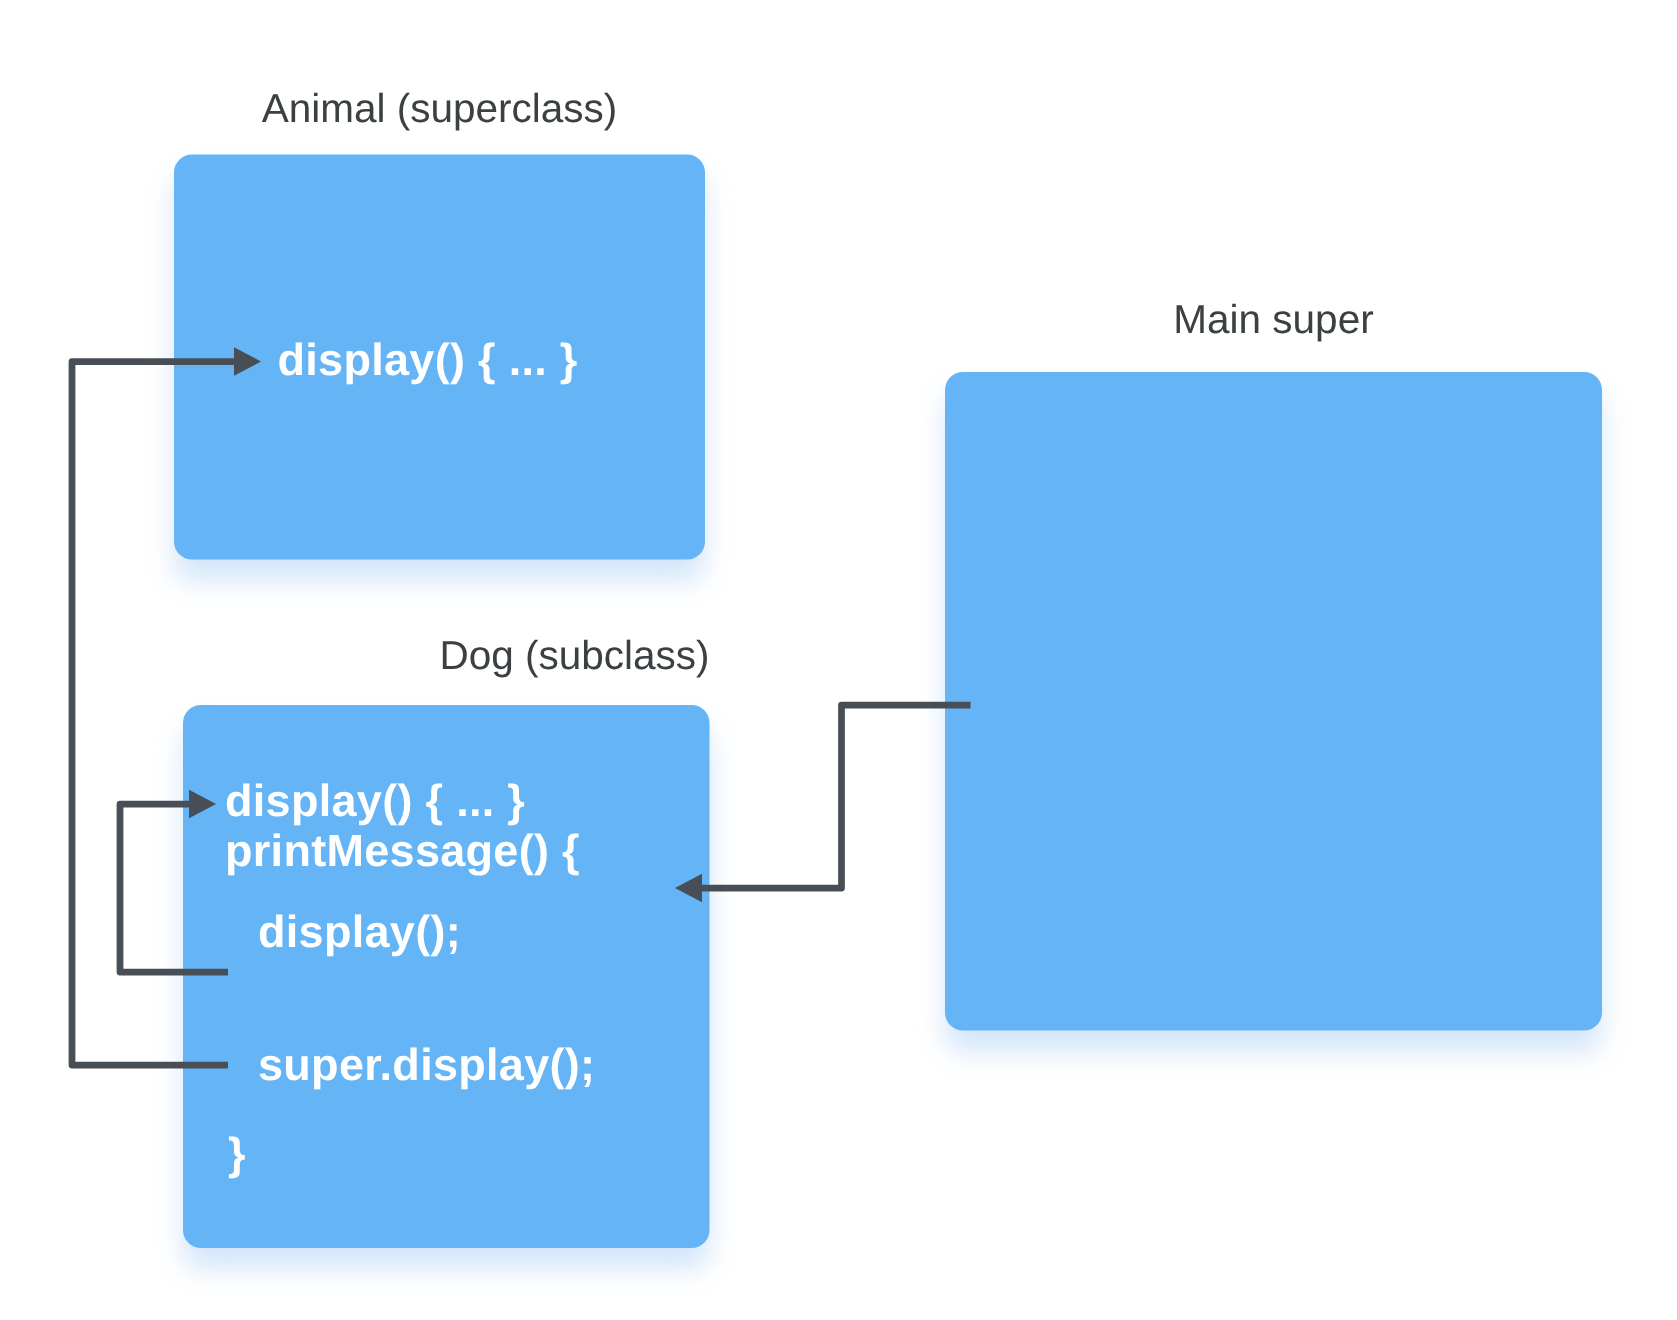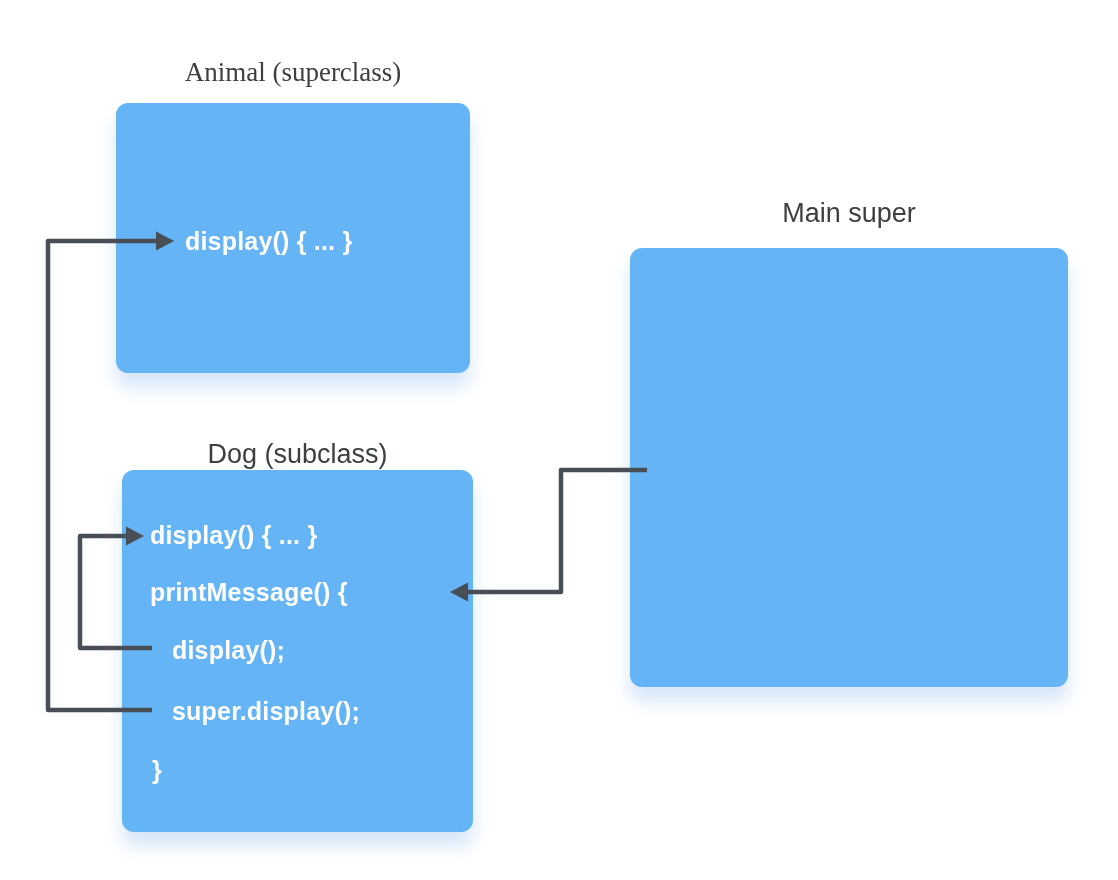--- a/index.html
+++ b/index.html
@@ -26,37 +26,37 @@
   .box-main   { left: 630px; top: 248px; width: 438px; height: 439px; }
 
   .box-title {
     position: absolute;
     color: #3B4043;
     font-size: 27px;
     line-height: 36px;
     text-align: center;
     white-space: nowrap;
   }
-  .title-animal { left: 116px; width: 354px; top: 54px; font-family: Liberation Serif, serif; }
-  .title-dog    { left: 122px; width: 351px; top: 436px; }
+  .title-animal { left: 116px; width: 354px; top: 54px; }
+  .title-dog    { left: 122px; width: 351px; top: 419px; text-align: right; }
   .title-main   { left: 630px; width: 438px; top: 195px; }
 
   .code-line {
     position: absolute;
     color: #FFFFFF;
     font-weight: bold;
-    font-size: 25px;
+    font-size: 30px;
     line-height: 40px;
     white-space: pre;
     letter-spacing: 0.2px;
   }
   .animal-line-0 { left: 185px; top: 221px; }
   .dog-line-0 { left: 150px; top: 515px; }
-  .dog-line-1 { left: 150px; top: 572px; text-align: center; }
-  .dog-line-2 { left: 172px; top: 630px; }
+  .dog-line-1 { left: 150px; top: 548px; text-align: center; }
+  .dog-line-2 { left: 172px; top: 602px; }
   .dog-line-3 { left: 172px; top: 691px; text-align: right; }
   .dog-line-4 { left: 152px; top: 750px; }
   .main-line-0 { left: 658px; top: 450px; }
 
   .arrow-layer {
     position: absolute;
     left: 0; top: 0;
     width: 1118px;
     height: 880px;
     pointer-events: none;

